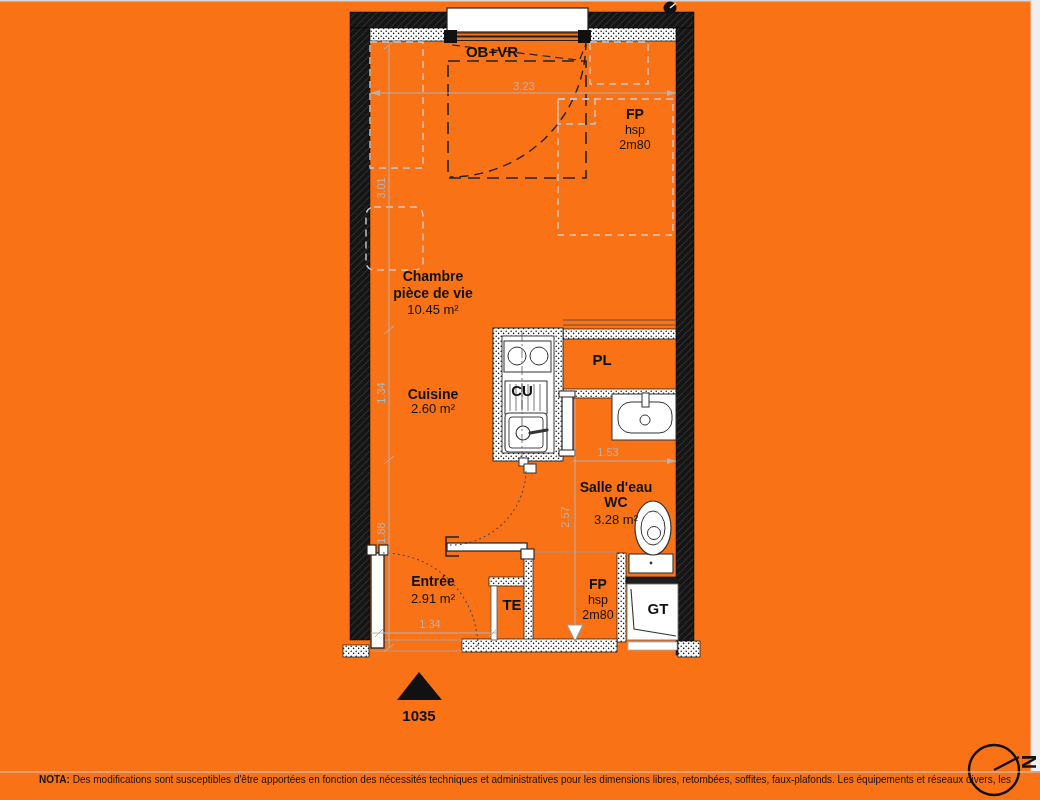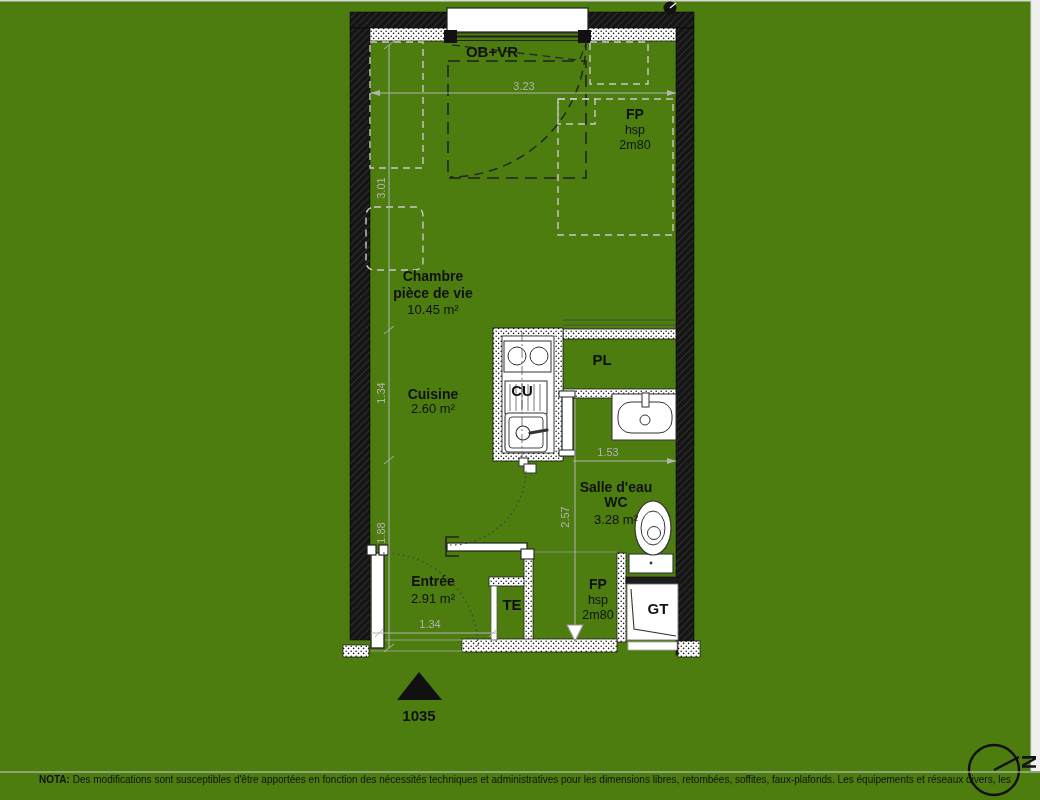--- a/index.html
+++ b/index.html
@@ -1,16 +1,16 @@
 <!DOCTYPE html>
 <html><head>
 <meta charset="utf-8">
 <style>
   html,body{margin:0;padding:0;background:#fff;}
-  .canvas{position:relative;width:1040px;height:800px;background:#4d7c0f;overflow:hidden;
+  .canvas{position:relative;width:1040px;height:800px;background:#f97316;overflow:hidden;
           font-family:"Liberation Sans",sans-serif;}
   svg{position:absolute;left:0;top:0;}
   svg text{font-family:"Liberation Sans",sans-serif;fill:#111;}
   .room-name{font-size:14px;font-weight:bold;}
   .room-area{font-size:13px;}
   .tag{font-size:15px;font-weight:bold;}
   .fp-b{font-size:14px;font-weight:bold;}
   .fp-r{font-size:12.5px;}
   .dim{font-size:11px;fill:#b3b3b3;font-weight:normal;}
   .unit{font-size:15px;font-weight:bold;}

